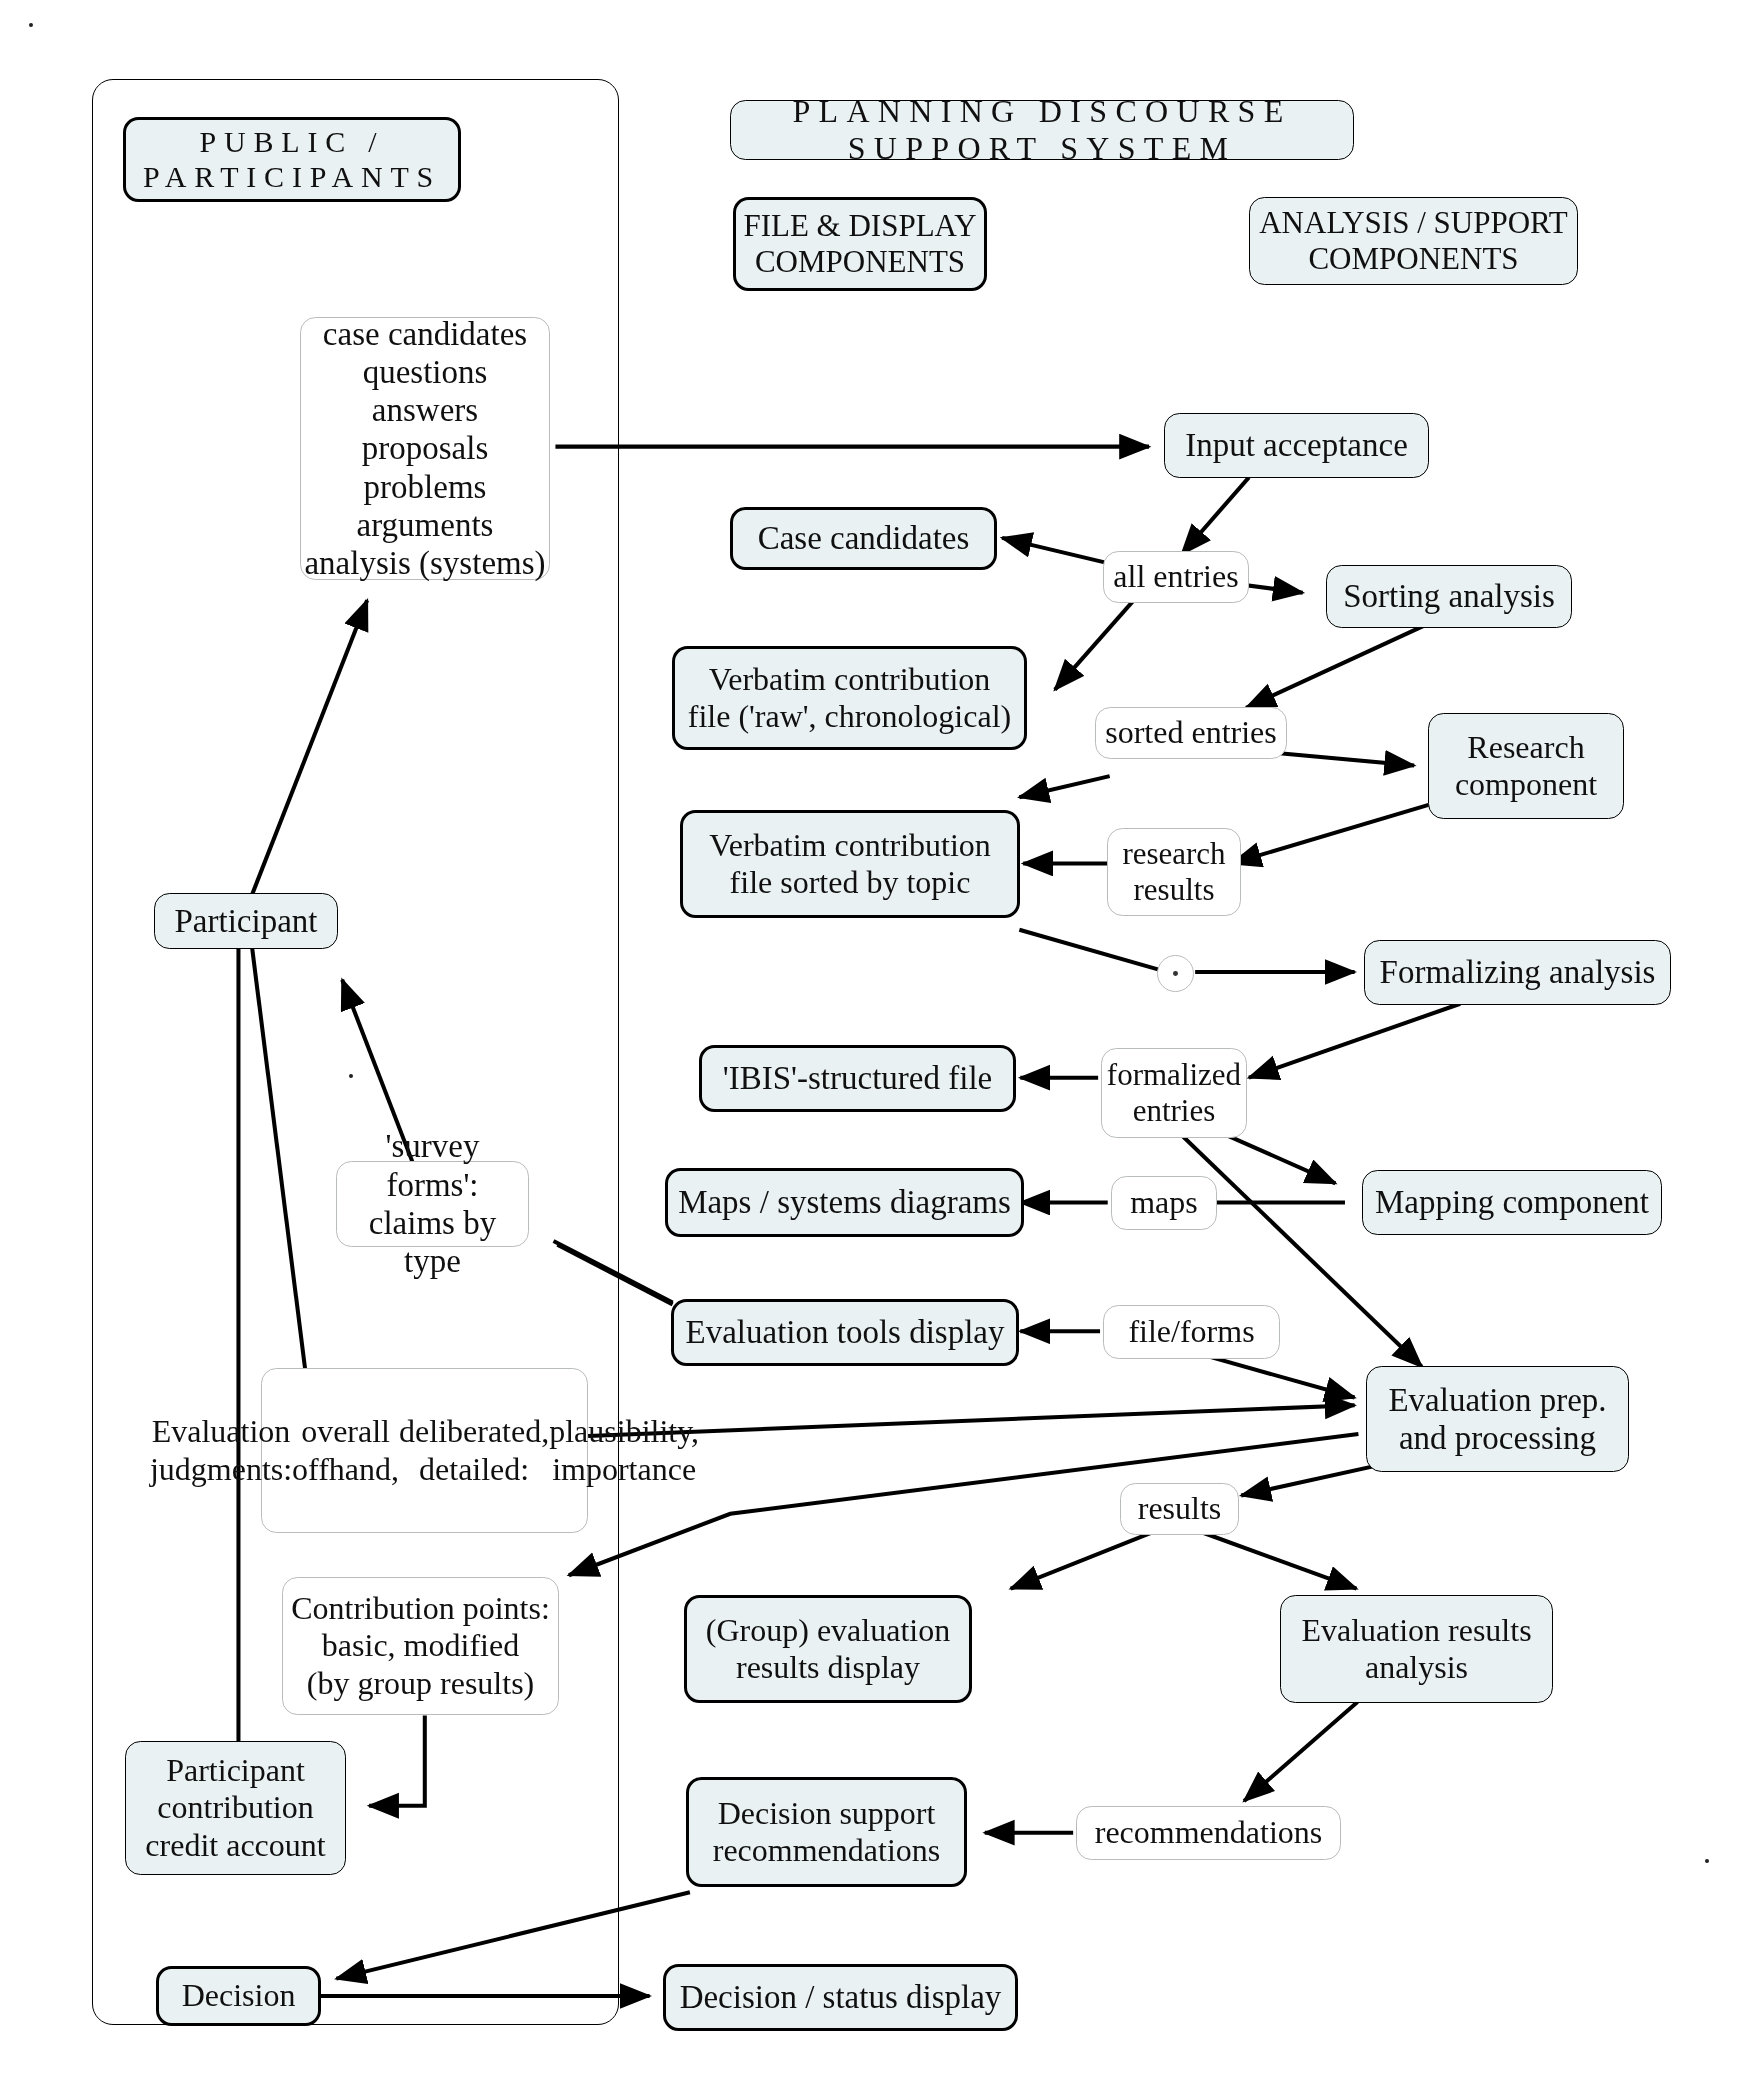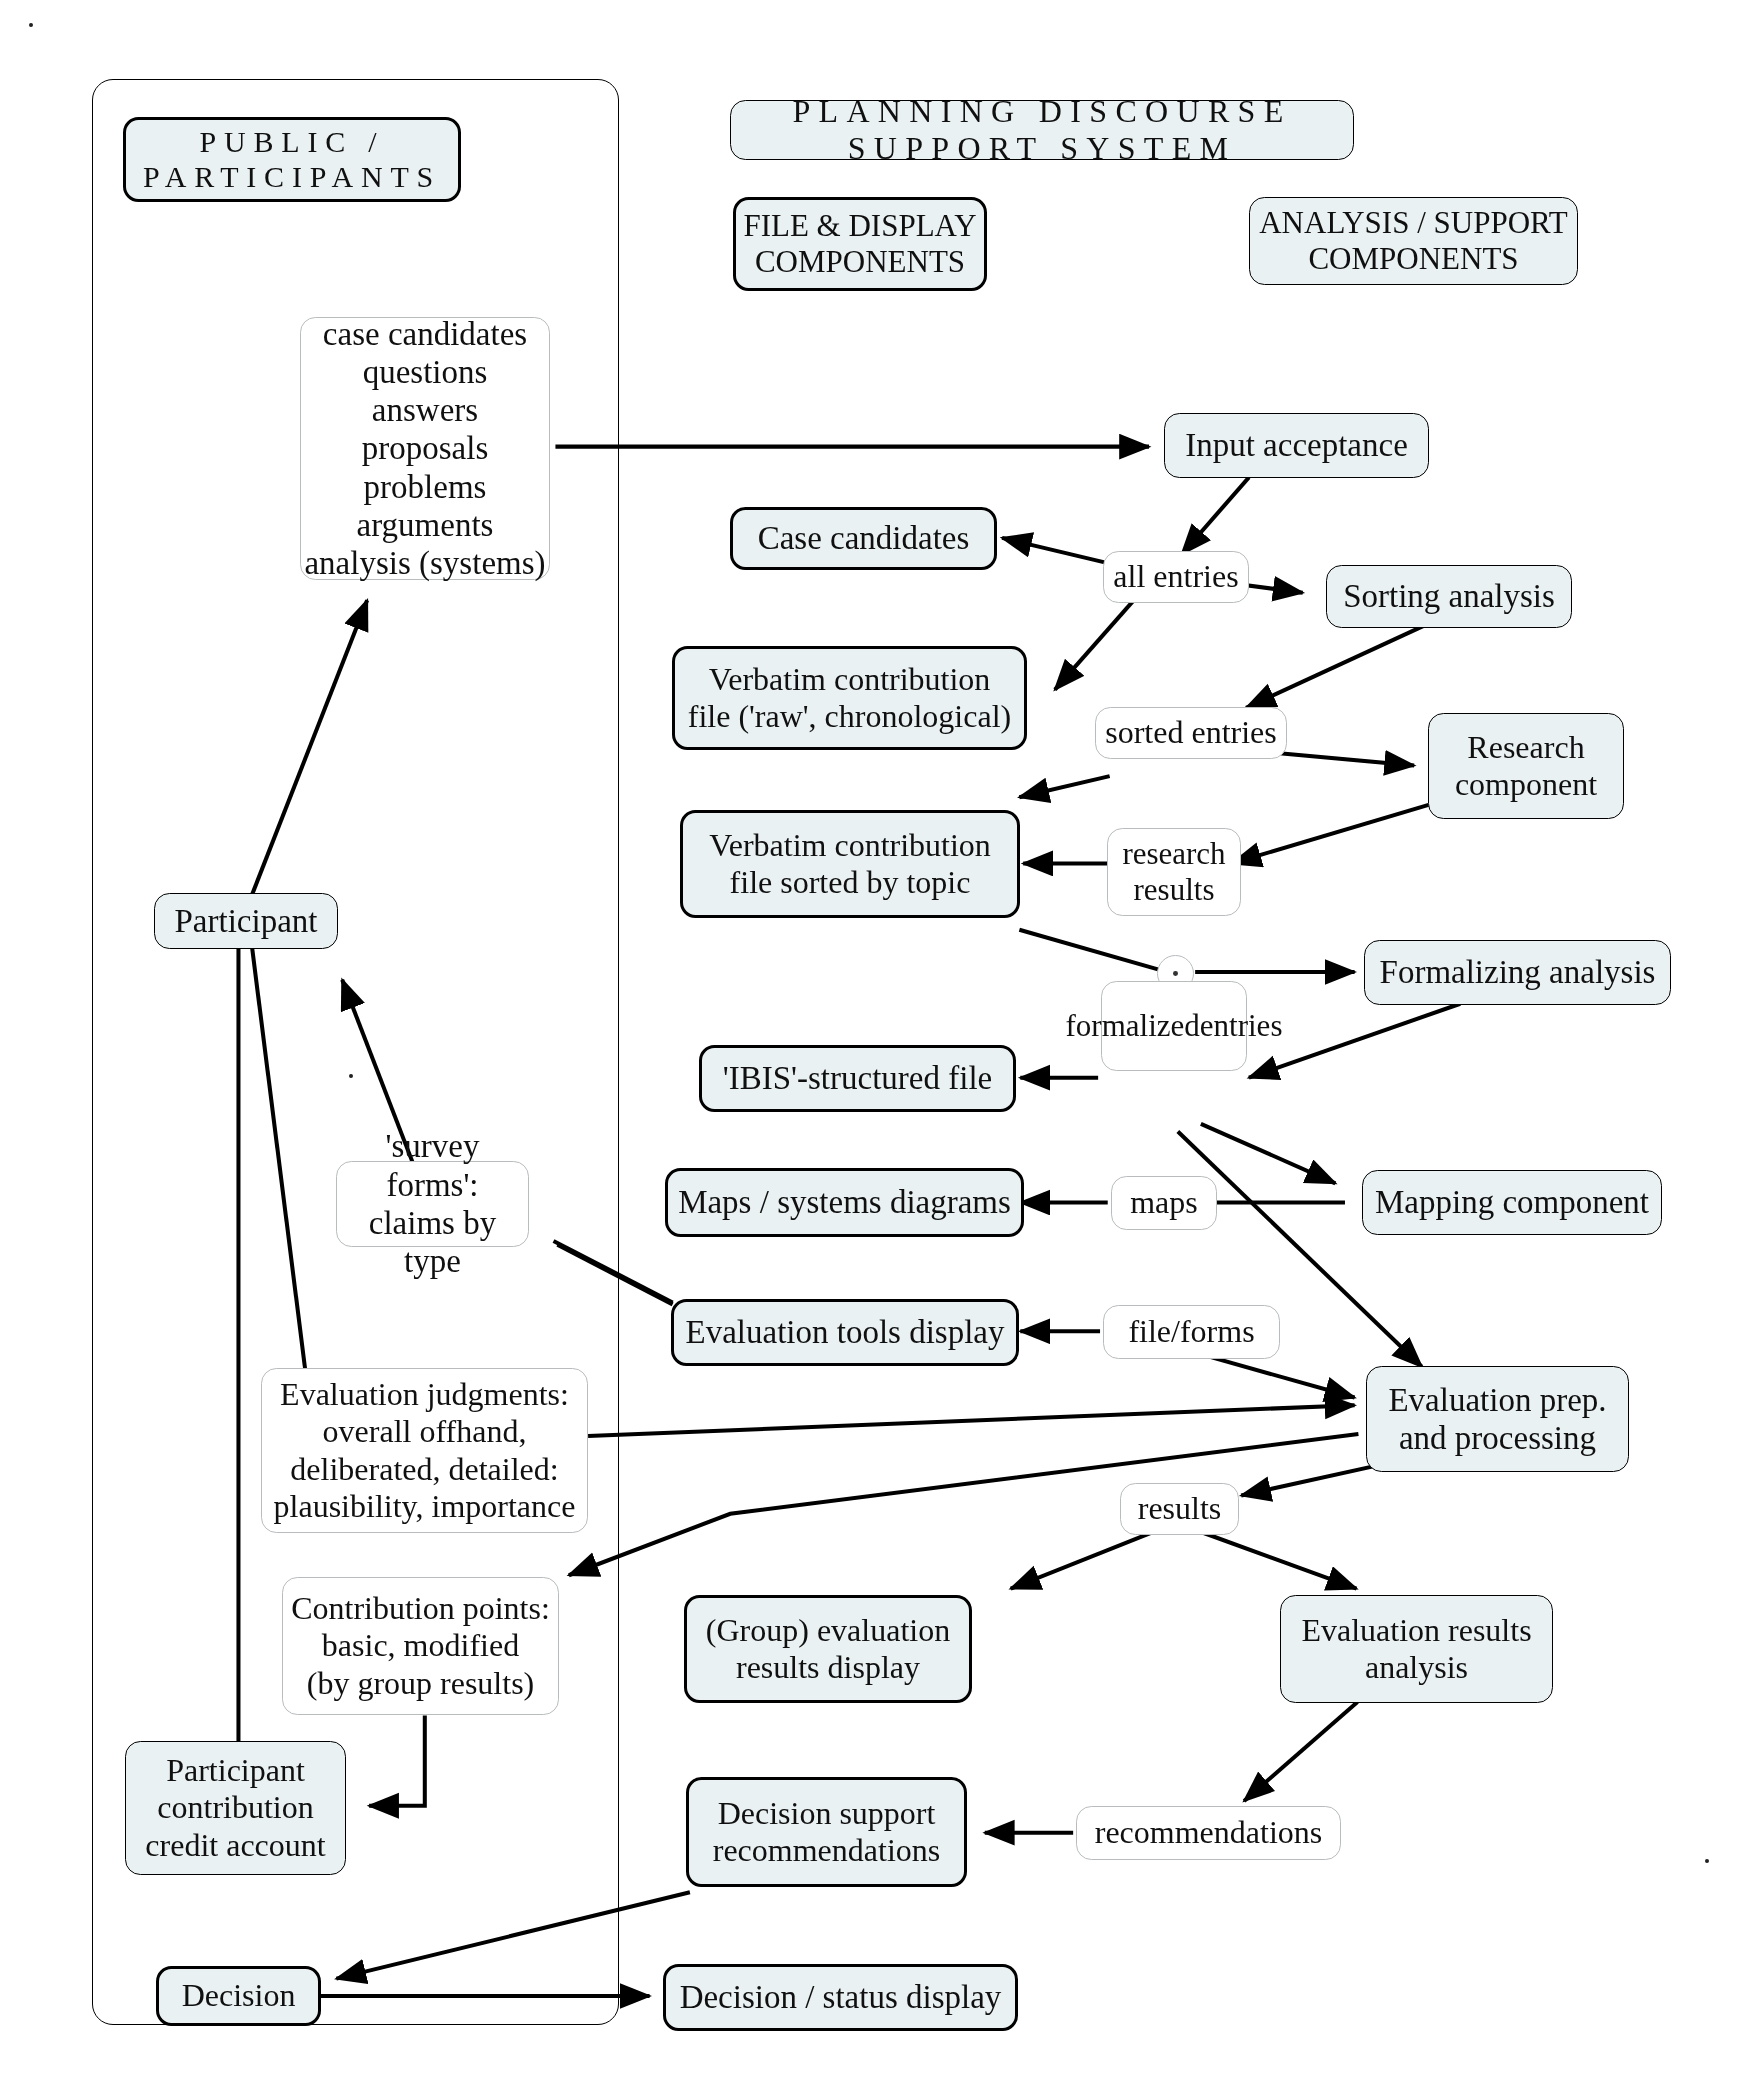--- a/index.html
+++ b/index.html
@@ -224,21 +224,21 @@
 
   <div class="node thin fs34" style="left:154px; top:893px; width:184px; height:56px;">
     <span>Participant</span>
   </div>
 
   <div class="node token fs34" style="left:336px; top:1161px; width:193px; height:86px; flex-direction:column;">
     <span>'survey forms':</span>
     <span>claims by type</span>
   </div>
 
-  <div class="node token fs33" style="left:261px; top:1368px; width:327px; height:165px; flex-direction:column;">
+  <div class="node token fs33" style="left:261px; top:1368px; width:327px; height:165px; flex-direction:row;">
     <span>Evaluation judgments:</span>
     <span>overall offhand,</span>
     <span>deliberated, detailed:</span>
     <span>plausibility, importance</span>
   </div>
 
   <div class="node token fs33" style="left:282px; top:1577px; width:277px; height:138px; flex-direction:column;">
     <span>Contribution points:</span>
     <span>basic, modified</span>
     <span>(by group results)</span>
@@ -297,21 +297,21 @@
   <div class="ring-node" style="left:1157px; top:955px;"></div>
 
   <div class="node thin fs34" style="left:1364px; top:940px; width:307px; height:65px;">
     <span>Formalizing analysis</span>
   </div>
 
   <div class="node thick fs34" style="left:699px; top:1045px; width:317px; height:67px;">
     <span>'IBIS'-structured file</span>
   </div>
 
-  <div class="node token fs32" style="left:1101px; top:981px; width:146px; height:90px; flex-direction:row;">
+  <div class="node token fs32" style="left:1101px; top:1048px; width:146px; height:90px; flex-direction:column;">
     <span>formalized</span>
     <span>entries</span>
   </div>
 
   <div class="node thick fs34" style="left:665px; top:1168px; width:359px; height:69px;">
     <span>Maps / systems diagrams</span>
   </div>
 
   <div class="node token fs33" style="left:1111px; top:1176px; width:106px; height:54px;">
     <span>maps</span>

